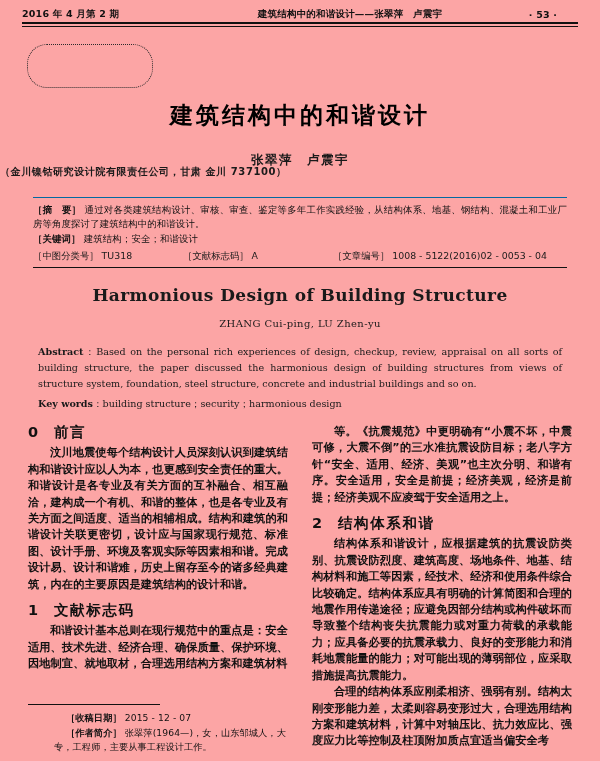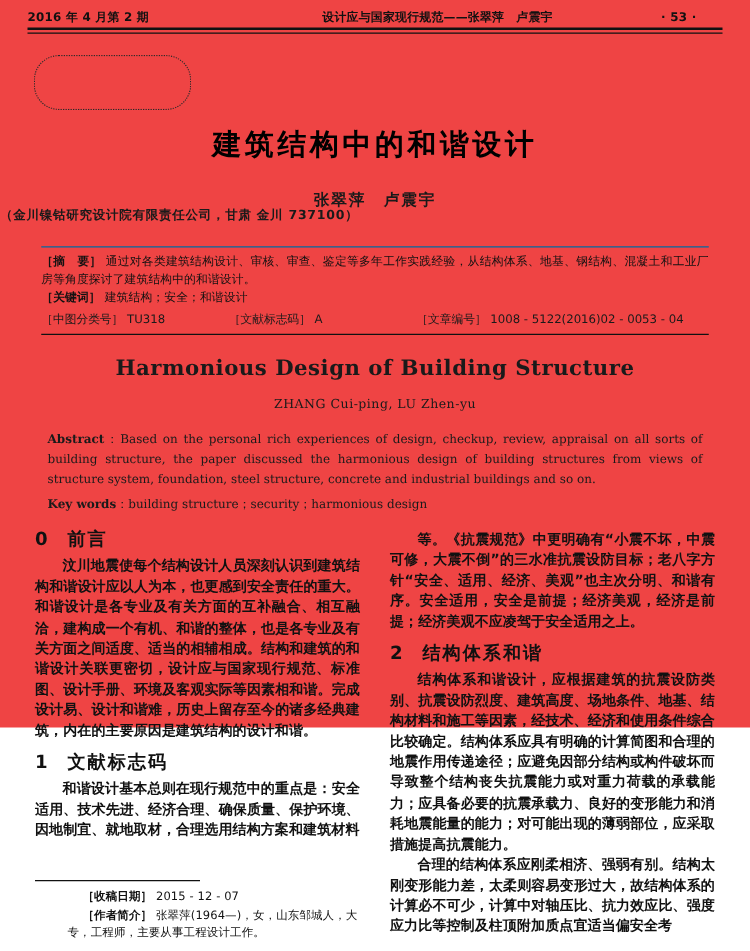--- a/index.html
+++ b/index.html
@@ -11,24 +11,24 @@
     width: 600px;
     height: 761px;
     font-family: "DejaVu Sans", sans-serif;
     color: #1a1a1a;
     position: relative;
     overflow: hidden;
   }
   .page {
     position: relative;
     width: 600px;
-    height: 582px;
+    height: 761px;
     box-sizing: border-box;
     padding: 0;
-    background: #ef4444;
+    background: #fca5a5;
     text-decoration: underline;
   }
 
   
   .runhead {
     position: absolute;
     top: 6px;
     left: 22px;
     right: 22px;
     height: 16px;
@@ -247,21 +247,21 @@
   .footnote .fn-ind { text-indent: 12px; margin-left: 26px; }
   .footnote .lbl { font-weight: 700; }
 </style>
 </head>
 <body>
 
 <div class="page">
 
   <div class="runhead">
     <div class="rh-left">2016 年 4 月第 2 期</div>
-    <div class="rh-center">设计应与国家现行规范——张翠萍　卢震宇</div>
+    <div class="rh-center">建筑结构中的和谐设计——张翠萍　卢震宇</div>
     <div class="rh-right">· 53 ·</div>
   </div>
   <div class="rule-thick"></div>
   <div class="rule-thin"></div>
 
   <div class="badge-wrap">
     <div class="badge-deco"></div>
   </div>
 
   <div class="title-cn">建筑结构中的和谐设计</div>
@@ -315,21 +315,21 @@
     <p class="para">和谐设计基本总则在现行规范中的重点是：安全适用、技术先进、经济合理、确保质量、保护环境、因地制宜、就地取材，合理选用结构方案和建筑材料</p>
   </div>
 
   <div class="col col-right">
     <p class="para">等。《抗震规范》中更明确有“小震不坏，中震可修，大震不倒”的三水准抗震设防目标；老八字方针“安全、适用、经济、美观”也主次分明、和谐有序。安全适用，安全是前提；经济美观，经济是前提；经济美观不应凌驾于安全适用之上。</p>
     <div class="sec-h">
       <span class="sec-num">2</span>
       <span class="sec-title">结构体系和谐</span>
     </div>
     <p class="para">结构体系和谐设计，应根据建筑的抗震设防类别、抗震设防烈度、建筑高度、场地条件、地基、结构材料和施工等因素，经技术、经济和使用条件综合比较确定。结构体系应具有明确的计算简图和合理的地震作用传递途径；应避免因部分结构或构件破坏而导致整个结构丧失抗震能力或对重力荷载的承载能力；应具备必要的抗震承载力、良好的变形能力和消耗地震能量的能力；对可能出现的薄弱部位，应采取措施提高抗震能力。</p>
-    <p class="para">合理的结构体系应刚柔相济、强弱有别。结构太刚变形能力差，太柔则容易变形过大，故结构体系的计算必不可少，计算中对轴压比、抗力效应比、强度应力比等控制及柱顶附加质点宜适当偏安全考</p>
+    <p class="para">合理的结构体系应刚柔相济、强弱有别。结构太刚变形能力差，太柔则容易变形过大，合理选用结构方案和建筑材料，计算中对轴压比、抗力效应比、强度应力比等控制及柱顶附加质点宜适当偏安全考</p>
   </div>
 
   <div class="foot-rule"></div>
   <div class="footnote">
     <div class="fn-ind">
       <span class="lbl">［收稿日期］</span>
       <span>2015 - 12 - 07</span>
     </div>
     <div class="fn-ind">
       <span class="lbl">［作者简介］</span>

